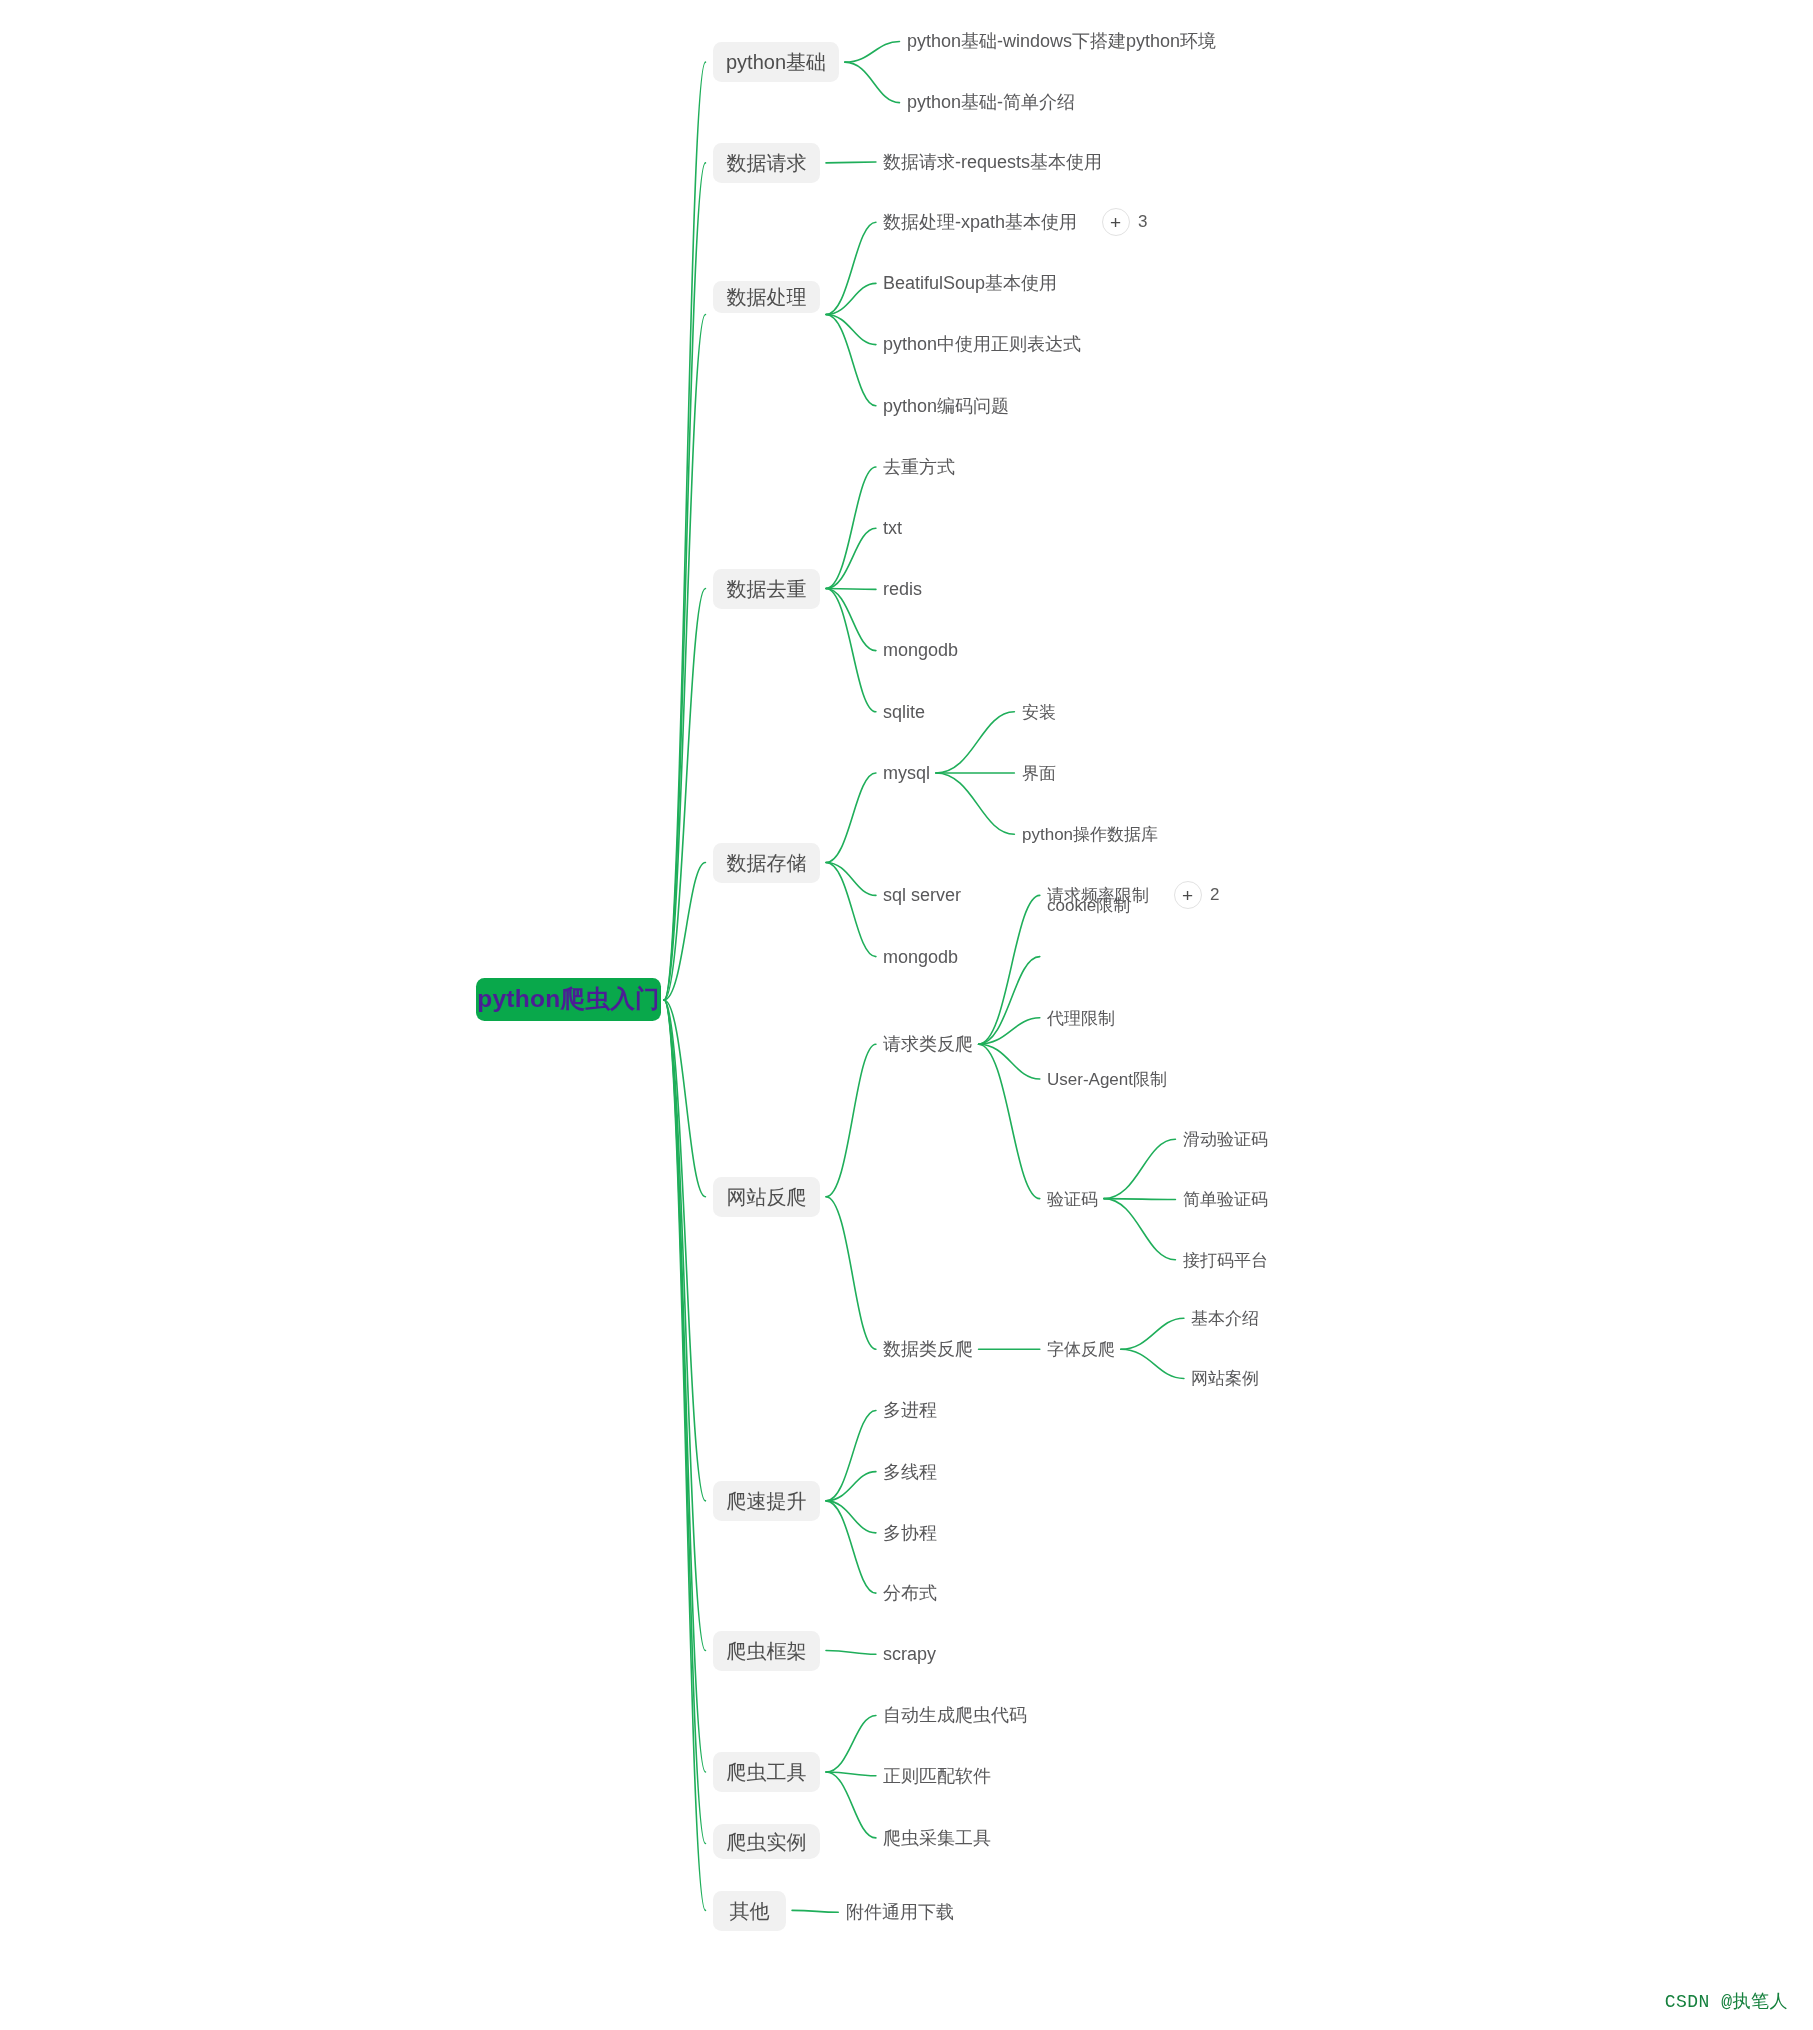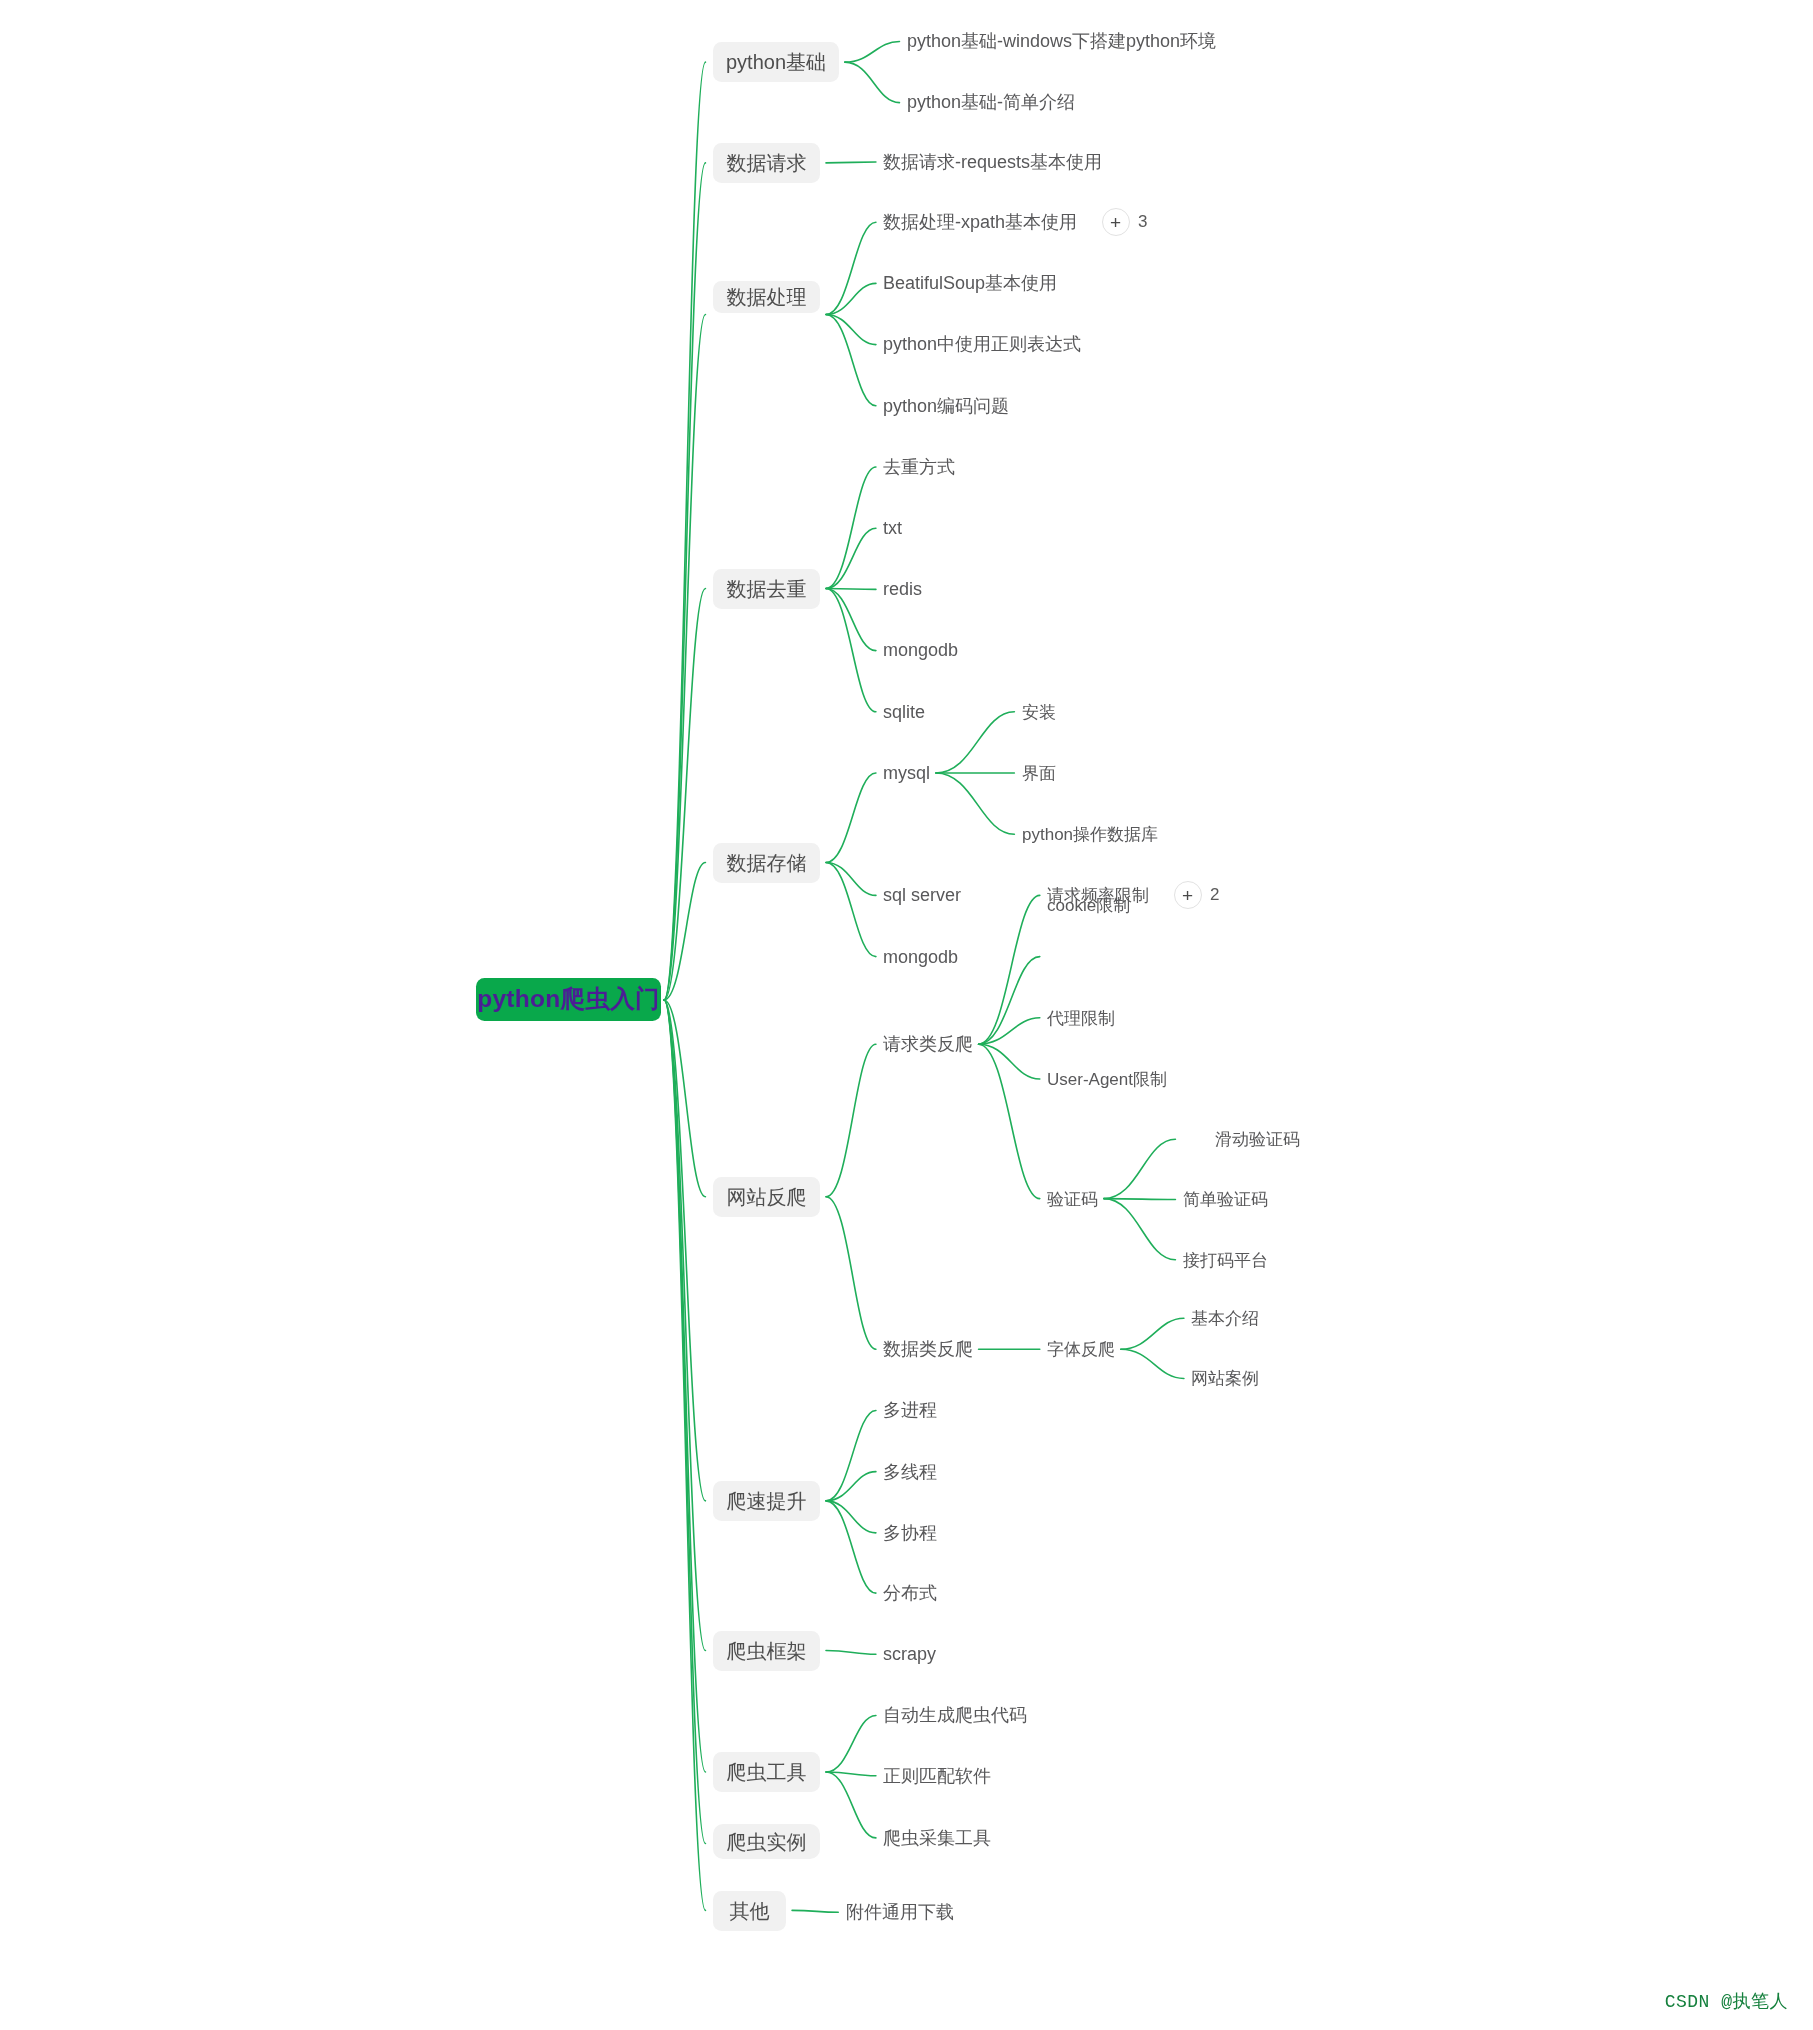--- a/index.html
+++ b/index.html
@@ -261,21 +261,21 @@
       </div>
       <div class="node node-l3" style="left: 1047px; top: 1005px; height: 26px;">
         <span class="node-label">代理限制</span>
       </div>
       <div class="node node-l3" style="left: 1047px; top: 1066px; height: 26px;">
         <span class="node-label">User-Agent限制</span>
       </div>
       <div class="node node-l3" style="left: 1047px; top: 1186px; height: 26px;">
         <span class="node-label">验证码</span>
       </div>
-      <div class="node node-l4" style="left: 1183px; top: 1126px; height: 26px; margin-left: 32px;">
+      <div class="node node-l4" style="left: 1183px; top: 1126px; height: 26px;">
         <span class="node-label">滑动验证码</span>
       </div>
       <div class="node node-l4" style="left: 1183px; top: 1186px; height: 26px;">
         <span class="node-label">简单验证码</span>
       </div>
       <div class="node node-l4" style="left: 1183px; top: 1247px; height: 26px;">
         <span class="node-label">接打码平台</span>
       </div>
       <div class="node node-l2" style="left: 883px; top: 1336px; height: 26px;">
         <span class="node-label">数据类反爬</span>

